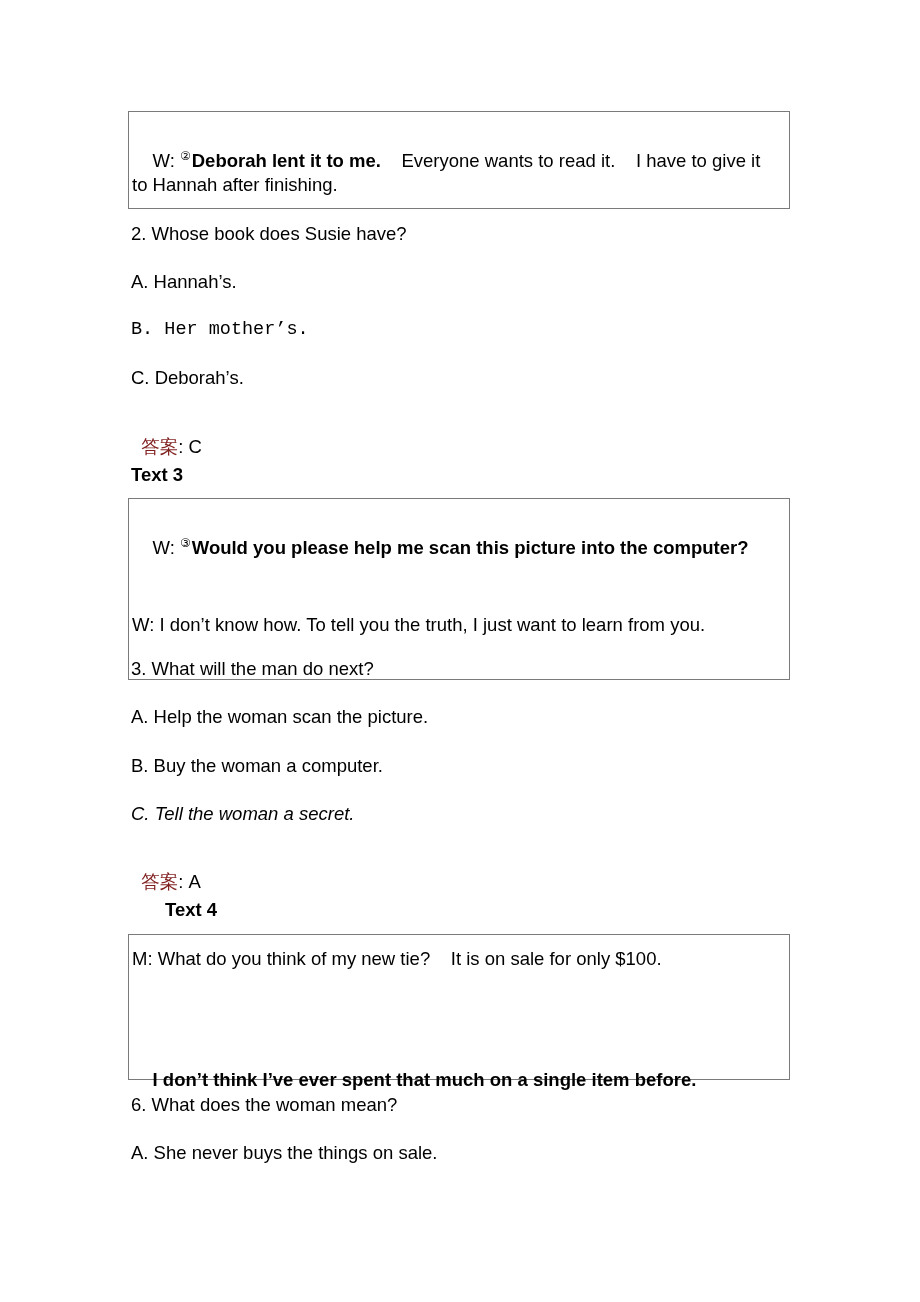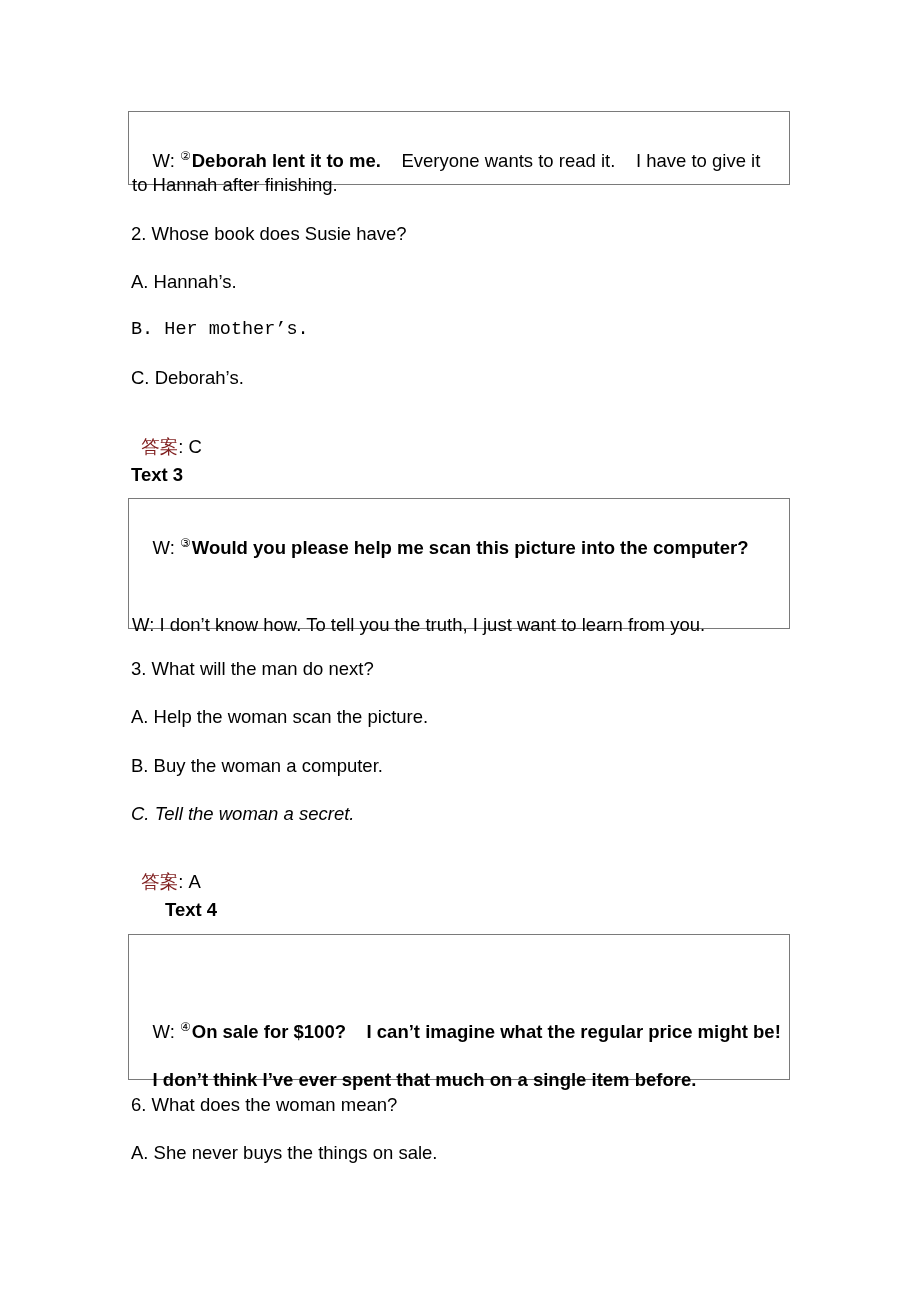--- a/index.html
+++ b/index.html
@@ -15,55 +15,53 @@
     }
     .box .bline { position: absolute; left: 3px; white-space: pre; line-height: 24px; }
     b { font-weight: bold; }
     .circ { font-size: 12px; position: relative; top: -7px; margin-right: 1px; }
     .answer-label { color: #7f1d1d; }
     .heading { font-weight: bold; }
   </style>
 </head>
 <body>
 
-<div class="box" style="top:111px; height:74px;">
+<div class="box" style="top:111px; height:98px;">
   <div class="bline" style="top:13px;">
     <span>W: </span><span class="circ">②</span><b>Deborah lent it to me.</b><span>    Everyone wants to read it.    I have to give it</span>
   </div>
   <div class="bline" style="top:61px;">to Hannah after finishing.</div>
 </div>
 
 <div class="line" style="top:222px;">2. Whose book does Susie have?</div>
 <div class="line" style="top:270px;">A. Hannah’s.</div>
 <div class="line" style="top:318px;font-family:Liberation Mono, monospace;">B. Her mother’s.</div>
 <div class="line" style="top:366px;">C. Deborah’s.</div>
 <div class="line" style="top:411px;">
   <span class="answer-label">答案</span><span>: C</span>
 </div>
 
 <div class="line heading" style="top:463px;">Text 3</div>
-<div class="box" style="top:498px; height:131px;">
+<div class="box" style="top:498px; height:182px;">
   <div class="bline" style="top:13px;">
     <span>W: </span><span class="circ">③</span><b>Would you please help me scan this picture into the computer?</b>
   </div>
   <div class="bline" style="top:98px;margin-top:16px;">W: I don’t know how. To tell you the truth, I just want to learn from you.</div>
 </div>
 
 <div class="line" style="top:657px;">3. What will the man do next?</div>
 <div class="line" style="top:705px;">A. Help the woman scan the picture.</div>
 <div class="line" style="top:754px;">B. Buy the woman a computer.</div>
 <div class="line" style="top:802px;font-style:italic;">C. Tell the woman a secret.</div>
 <div class="line" style="top:846px;">
   <span class="answer-label">答案</span><span>: A</span>
 </div>
 
 <div class="line heading" style="top:898px;margin-left:34px;">Text 4</div>
 <div class="box" style="top:934px; height:146px;">
-  <div class="bline" style="top:61px;">
-    <span>W: </span><span class="circ">④</span><b>On sale for $100?    I can’t imagine what the regular price might be!</b>
-  </div>
+  <div class="bline" style="top:12px;">M: What do you think of my new tie?    It is on sale for only $100.</div>
   <div class="bline" style="top:109px;">
     <b>I don’t think I’ve ever spent that much on a single item before.</b>
   </div>
 </div>
 
 <div class="line" style="top:1093px;">6. What does the woman mean?</div>
 <div class="line" style="top:1141px;">A. She never buys the things on sale.</div>
 
 </body></html>

